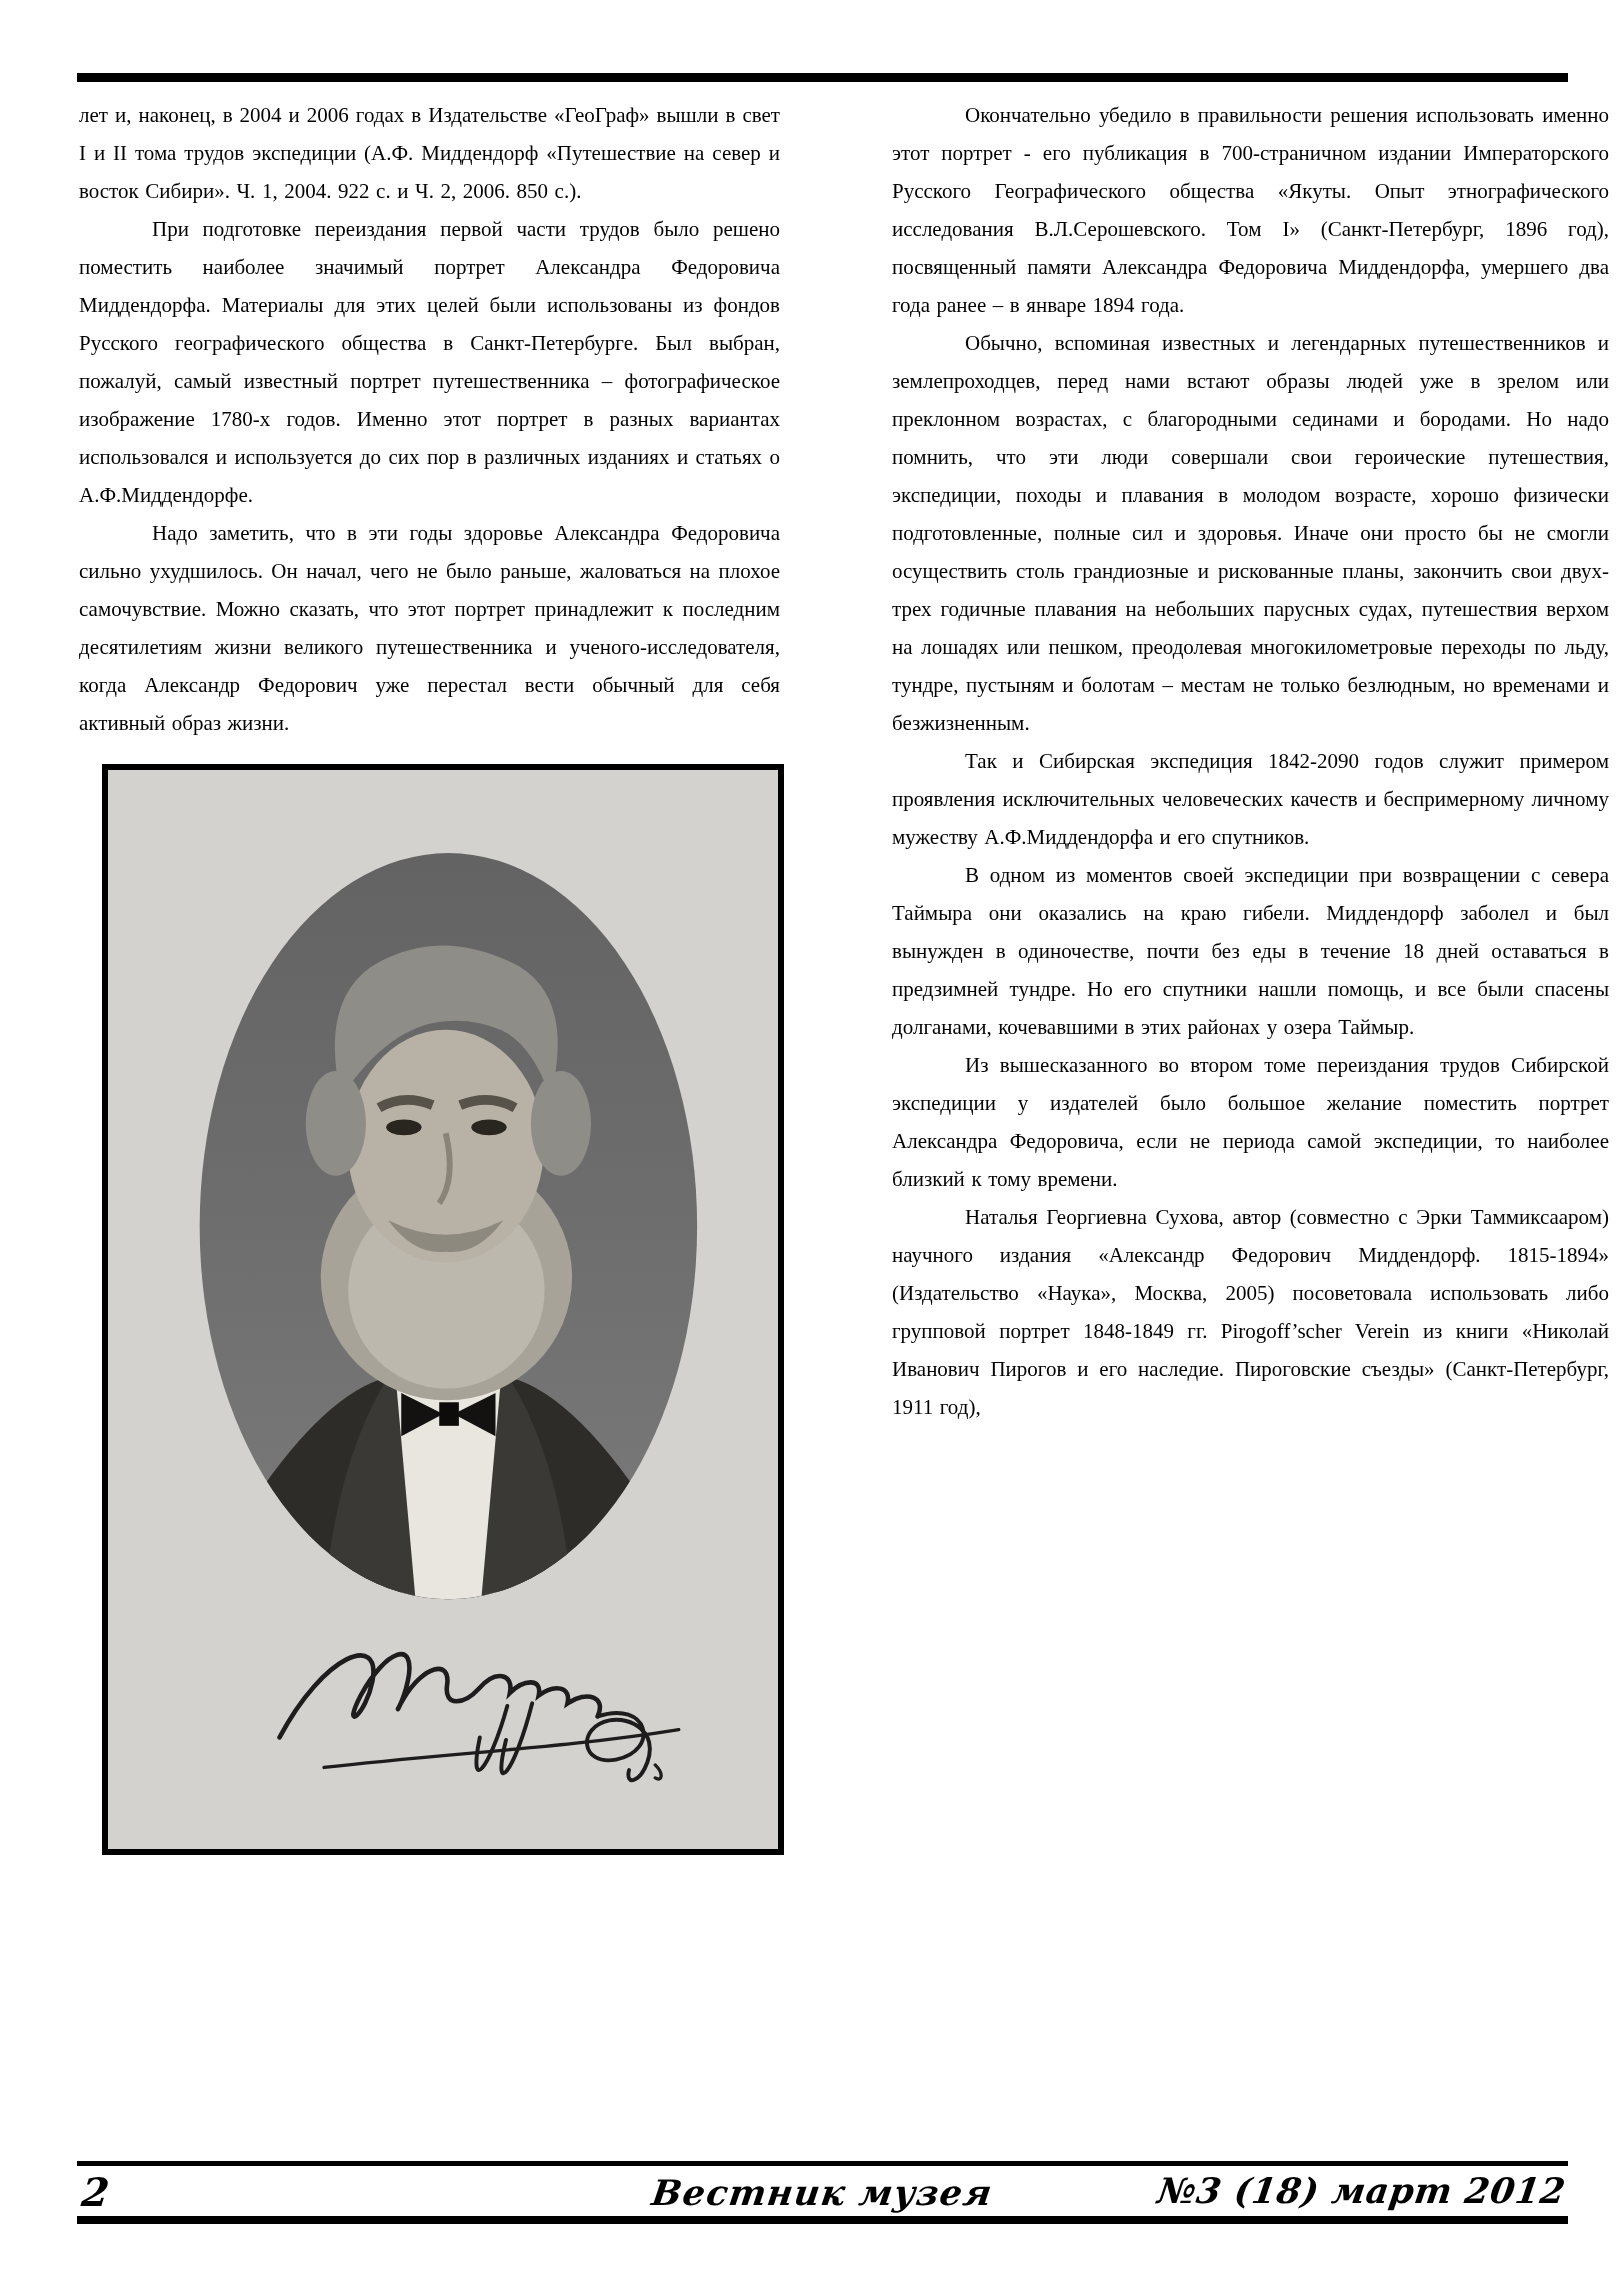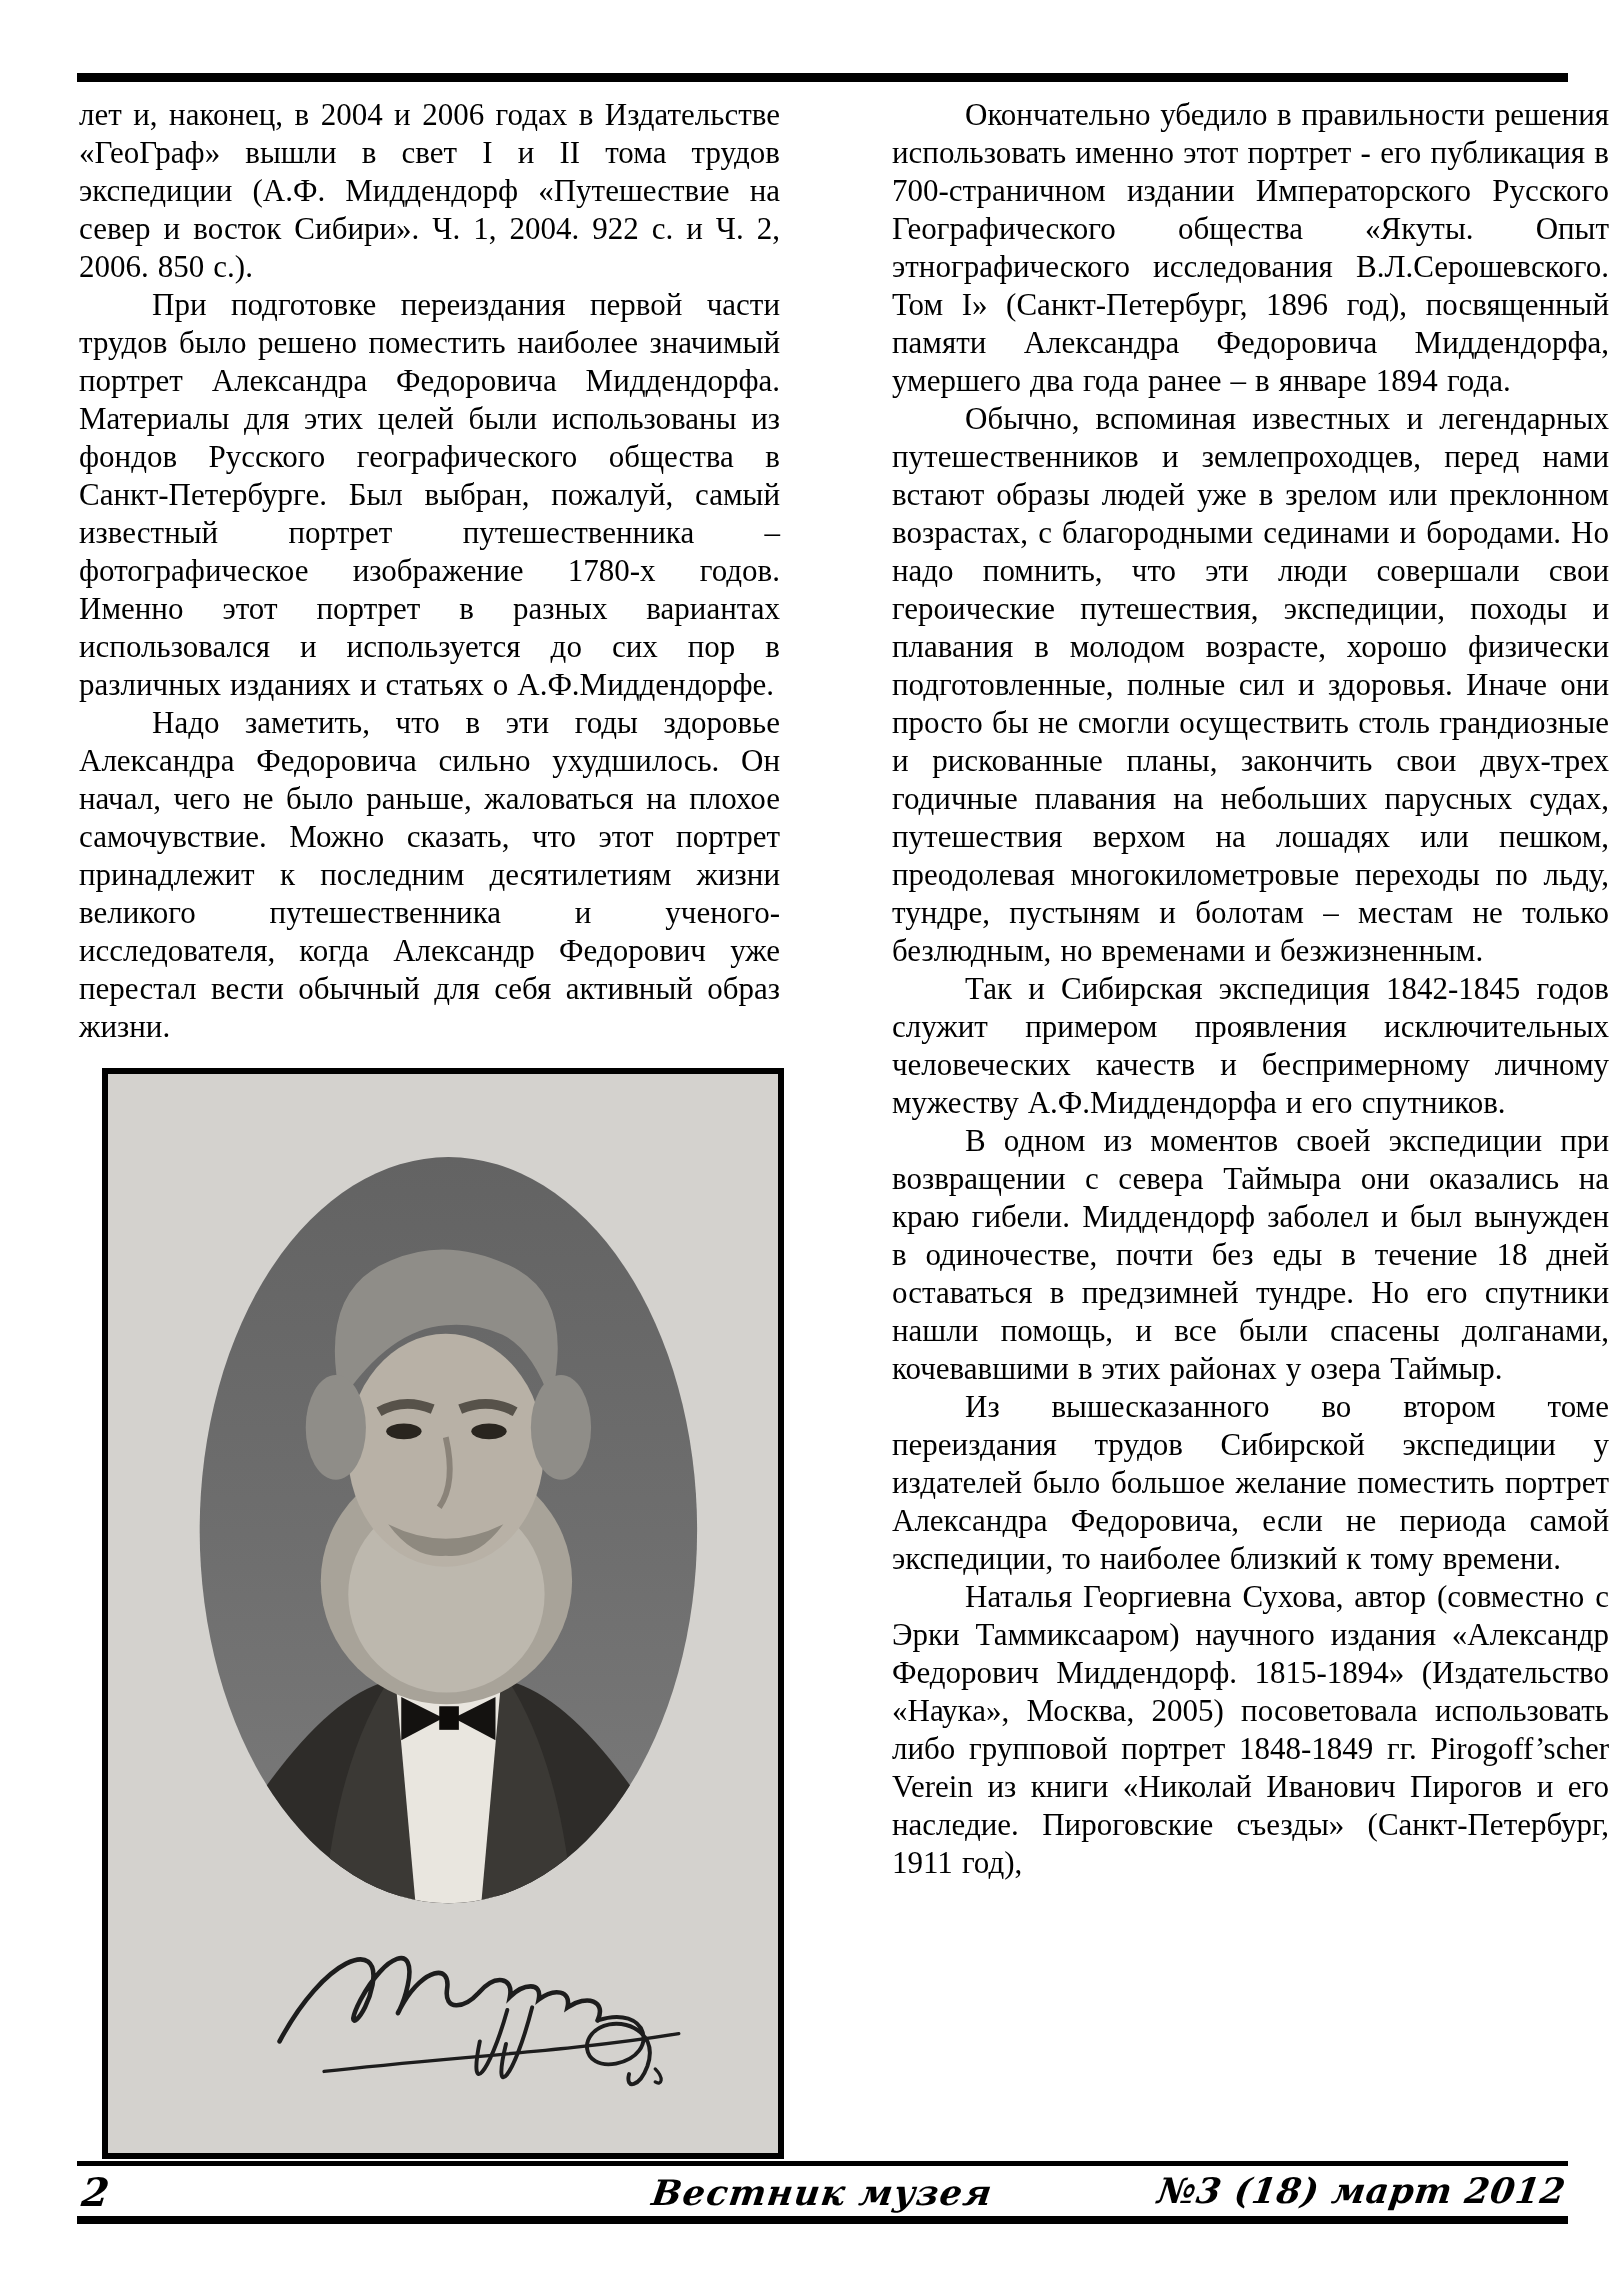--- a/index.html
+++ b/index.html
@@ -12,21 +12,21 @@
   *{margin:0;padding:0;box-sizing:border-box;}
   html,body{width:1623px;height:2295px;background:var(--page_bg);}
   body{font-family:"Liberation Serif","DejaVu Serif",serif;color:var(--text);overflow:hidden;}
   .page{position:relative;width:1623px;height:2295px;background:var(--page_bg);}
 
   .rule{position:absolute;background:var(--rule);}
   .rule-top{left:77px;top:73px;width:1491px;height:8.5px;}
   .rule-footer-top{left:77px;top:2161px;width:1491px;height:5.2px;}
   .rule-footer-bottom{left:77px;top:2216px;width:1491px;height:7.9px;}
 
-  .col{position:absolute;top:96px;text-align:justify;font-size:31px;line-height:38px;}
+  .col{position:absolute;top:96px;text-align:justify;font-size:21px;line-height:38px;}
   .col p{text-indent:73px;word-spacing:1.3px;}
   .col p.noindent{text-indent:0;}
   .col-left{left:79px;width:701px;}
   .col-right{left:892px;width:717px;}
 
   figure.portrait{
     display:block;
     margin:22px 0 0 23px;
     width:682px;height:1091px;
     border:6.5px solid #000;
@@ -111,21 +111,21 @@
           <path stroke-width="5" d="M330 1524 C520 1502 700 1494 872 1466"></path>
           <path stroke-width="5" d="M836 1520 C850 1534 846 1546 836 1540"></path>
         </g>
       </svg>
     </figure>
   </div>
 
   <div class="col col-right">
     <p>Окончательно убедило в правильности решения использовать именно этот портрет - его публикация в 700-страничном издании Императорского Русского Географического общества «Якуты. Опыт этнографического исследования В.Л.Серошевского. Том I» (Санкт-Петербург, 1896 год), посвященный памяти Александра Федоровича Миддендорфа, умершего два года ранее – в январе 1894 года.</p>
     <p>Обычно, вспоминая известных и легендарных путешественников и землепроходцев, перед нами встают образы людей уже в зрелом или преклонном возрастах, с благородными сединами и бородами. Но надо помнить, что эти люди совершали свои героические путешествия, экспедиции, походы и плавания в молодом возрасте, хорошо физически подготовленные, полные сил и здоровья. Иначе они просто бы не смогли осуществить столь грандиозные и рискованные планы, закончить свои двух-трех годичные плавания на небольших парусных судах, путешествия верхом на лошадях или пешком, преодолевая многокилометровые переходы по льду, тундре, пустыням и болотам – местам не только безлюдным, но временами и безжизненным.</p>
-    <p>Так и Сибирская экспедиция 1842-1845 годов служит примером проявления исключительных человеческих качеств и беспримерному личному мужеству А.Ф.Миддендорфа и его спутников.</p>
+    <p>Так и Сибирская экспедиция 1842-2090 годов служит примером проявления исключительных человеческих качеств и беспримерному личному мужеству А.Ф.Миддендорфа и его спутников.</p>
     <p>В одном из моментов своей экспедиции при возвращении с севера Таймыра они оказались на краю гибели. Миддендорф заболел и был вынужден в одиночестве, почти без еды в течение 18 дней оставаться в предзимней тундре. Но его спутники нашли помощь, и все были спасены долганами, кочевавшими в этих районах у озера Таймыр.</p>
     <p>Из вышесказанного во втором томе переиздания трудов Сибирской экспедиции у издателей было большое желание поместить портрет Александра Федоровича, если не периода самой экспедиции, то наиболее близкий к тому времени.</p>
     <p>Наталья Георгиевна Сухова, автор (совместно с Эрки Таммиксааром) научного издания «Александр Федорович Миддендорф. 1815-1894» (Издательство «Наука», Москва, 2005) посоветовала использовать либо групповой портрет 1848-1849 гг. Pirogoff’scher Verein из книги «Николай Иванович Пирогов и его наследие. Пироговские съезды» (Санкт-Петербург, 1911 год),</p>
   </div>
 
   <div class="rule rule-footer-top"></div>
 
   <div class="footer-band">
     <span class="page-num">2</span>
     <span class="journal-title">Вестник музея</span>

